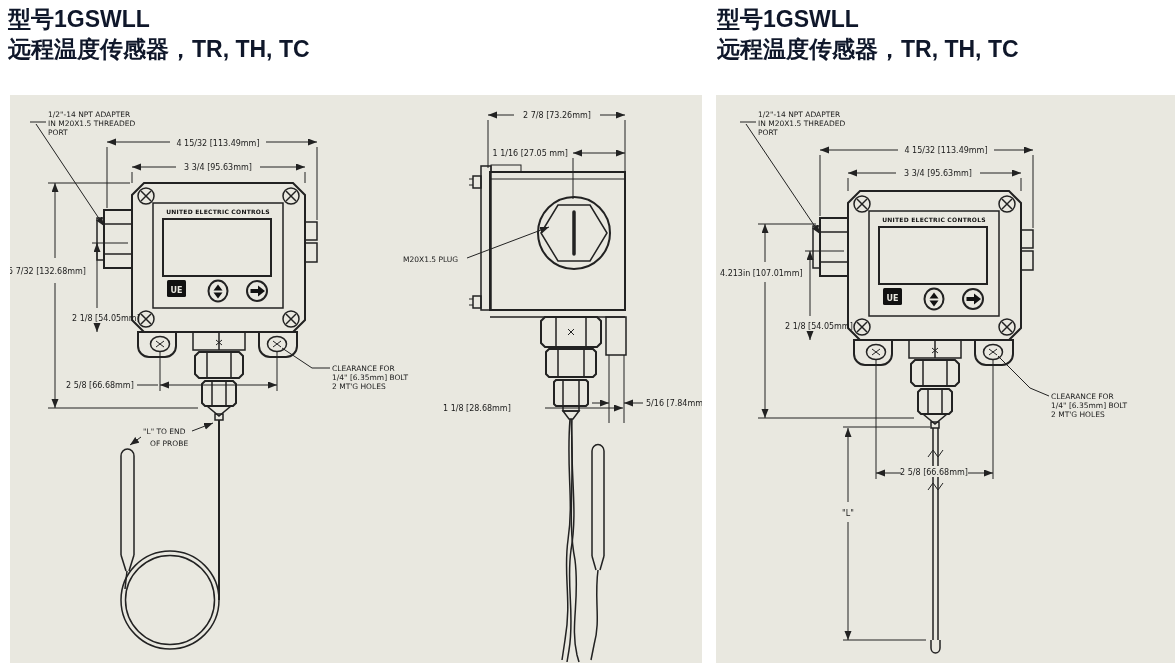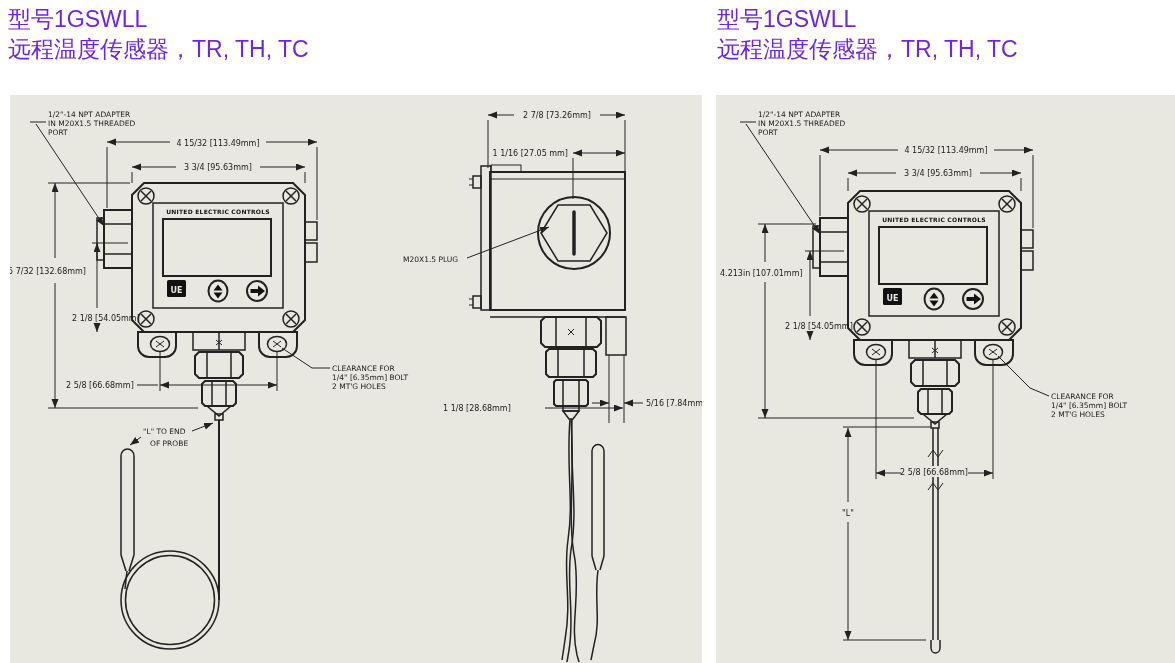--- a/index.html
+++ b/index.html
@@ -1,18 +1,18 @@
 <!DOCTYPE html>
 <html><head>
 <meta charset="utf-8">
 <style>
   html,body{margin:0;padding:0;background:#fff;}
   .stage{position:relative;width:1175px;height:663px;background:#ffffff;overflow:hidden;
          font-family:"Liberation Sans",sans-serif;}
-  .hdr{position:absolute;color:#6d28d9;font-size:23px;line-height:1.32;font-weight:400;
+  .hdr{position:absolute;color:#0f172a;font-size:23px;line-height:1.32;font-weight:700;
        font-family:"Liberation Sans",sans-serif;white-space:nowrap;}
   .panel{position:absolute;background:#e9e8e0;}
   svg{position:absolute;}
   .t8{font:8px "DejaVu Sans",sans-serif;fill:#1a1a1a;}
   .t7{font:7.5px "DejaVu Sans",sans-serif;fill:#1a1a1a;}
   .brandtxt{font:bold 6px "DejaVu Sans",sans-serif;fill:#111;letter-spacing:.25px;}
   .logotxt{font:bold 8px "DejaVu Sans",sans-serif;fill:#e9e8e0;}
   .lnO{stroke:#222;stroke-width:2;fill:none;}
   .lnM{stroke:#222;stroke-width:1.5;fill:none;}
   .lnT{stroke:#222;stroke-width:1;fill:none;}

